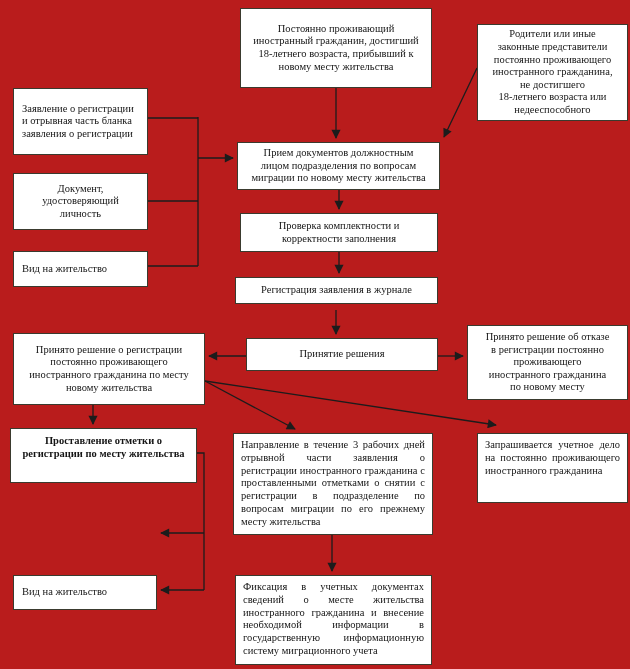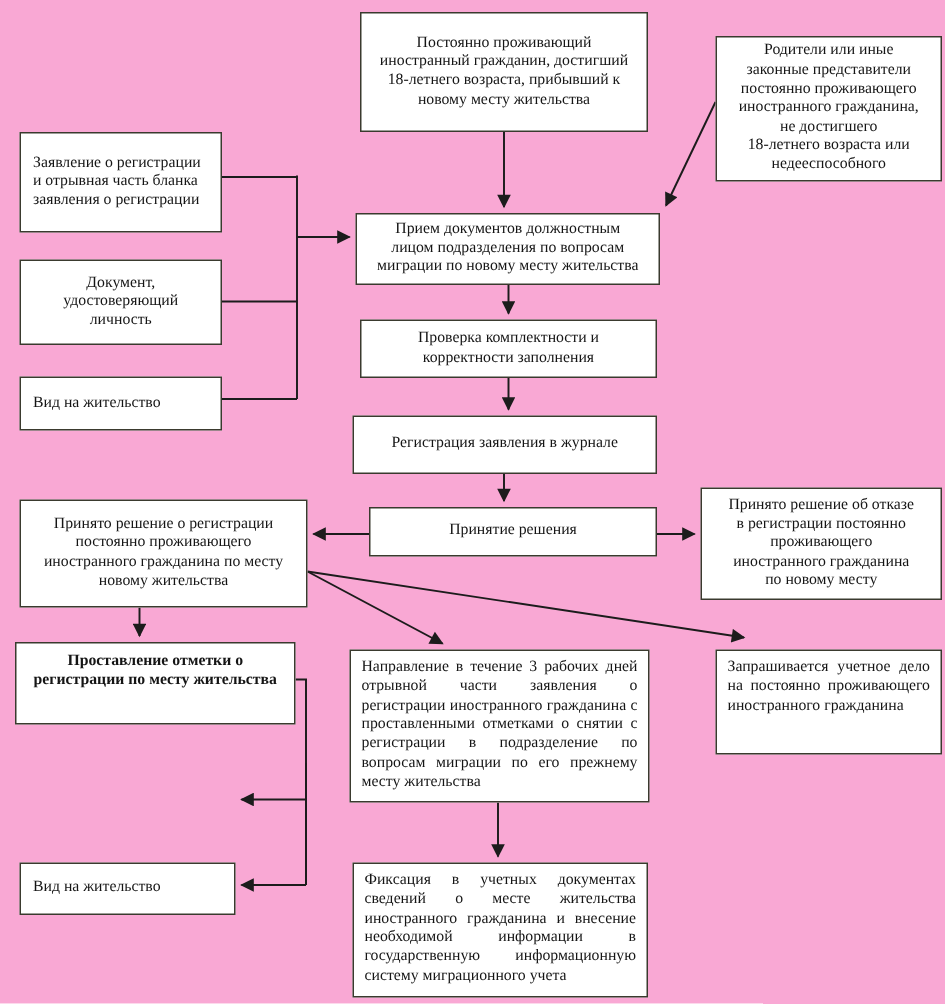--- a/index.html
+++ b/index.html
@@ -1,20 +1,20 @@
 <!DOCTYPE html>
 <html><head>
 <meta charset="utf-8">
 <style>
   html, body { margin: 0; padding: 0; background: #ffffff; }
   #canvas {
     position: relative;
     width: 630px;
     height: 669px;
-    background: #f9a8d4;
+    background: #b91c1c;
     font-family: "Liberation Serif", serif;
     overflow: hidden;
   }
   #wires { position: absolute; left: 0; top: 0; width: 630px; height: 669px; }
   .node {
     position: absolute;
     box-sizing: border-box;
     border: 1px solid #3a3a2e;
     background: #ffffff;
     color: #151515;
@@ -100,21 +100,21 @@
 
   <div class="node left" style="left:13px; top:251px; width:135px; height:36px;">Вид на жительство</div>
 
   <div class="node" style="left:237px; top:142px; width:203px; height:48px;">Прием документов должностным
 лицом подразделения по вопросам
 миграции по новому месту жительства</div>
 
   <div class="node" style="left:240px; top:213px; width:198px; height:39px;">Проверка комплектности и
 корректности заполнения</div>
 
-  <div class="node" style="left:235px; top:277px; width:203px; height:39px;">Регистрация заявления в журнале</div>
+  <div class="node" style="left:235px; top:277px; width:203px; height:27px;">Регистрация заявления в журнале</div>
 
   <div class="node" style="left:246px; top:338px; width:192px; height:33px;">Принятие решения</div>
 
   <div class="node" style="left:13px; top:333px; width:192px; height:72px;">Принято решение о регистрации
 постоянно проживающего
 иностранного гражданина по месту
 новому жительства</div>
 
   <div class="node" style="left:467px; top:325px; width:161px; height:75px;text-align:center;">Принято решение об отказе
 в регистрации постоянно

